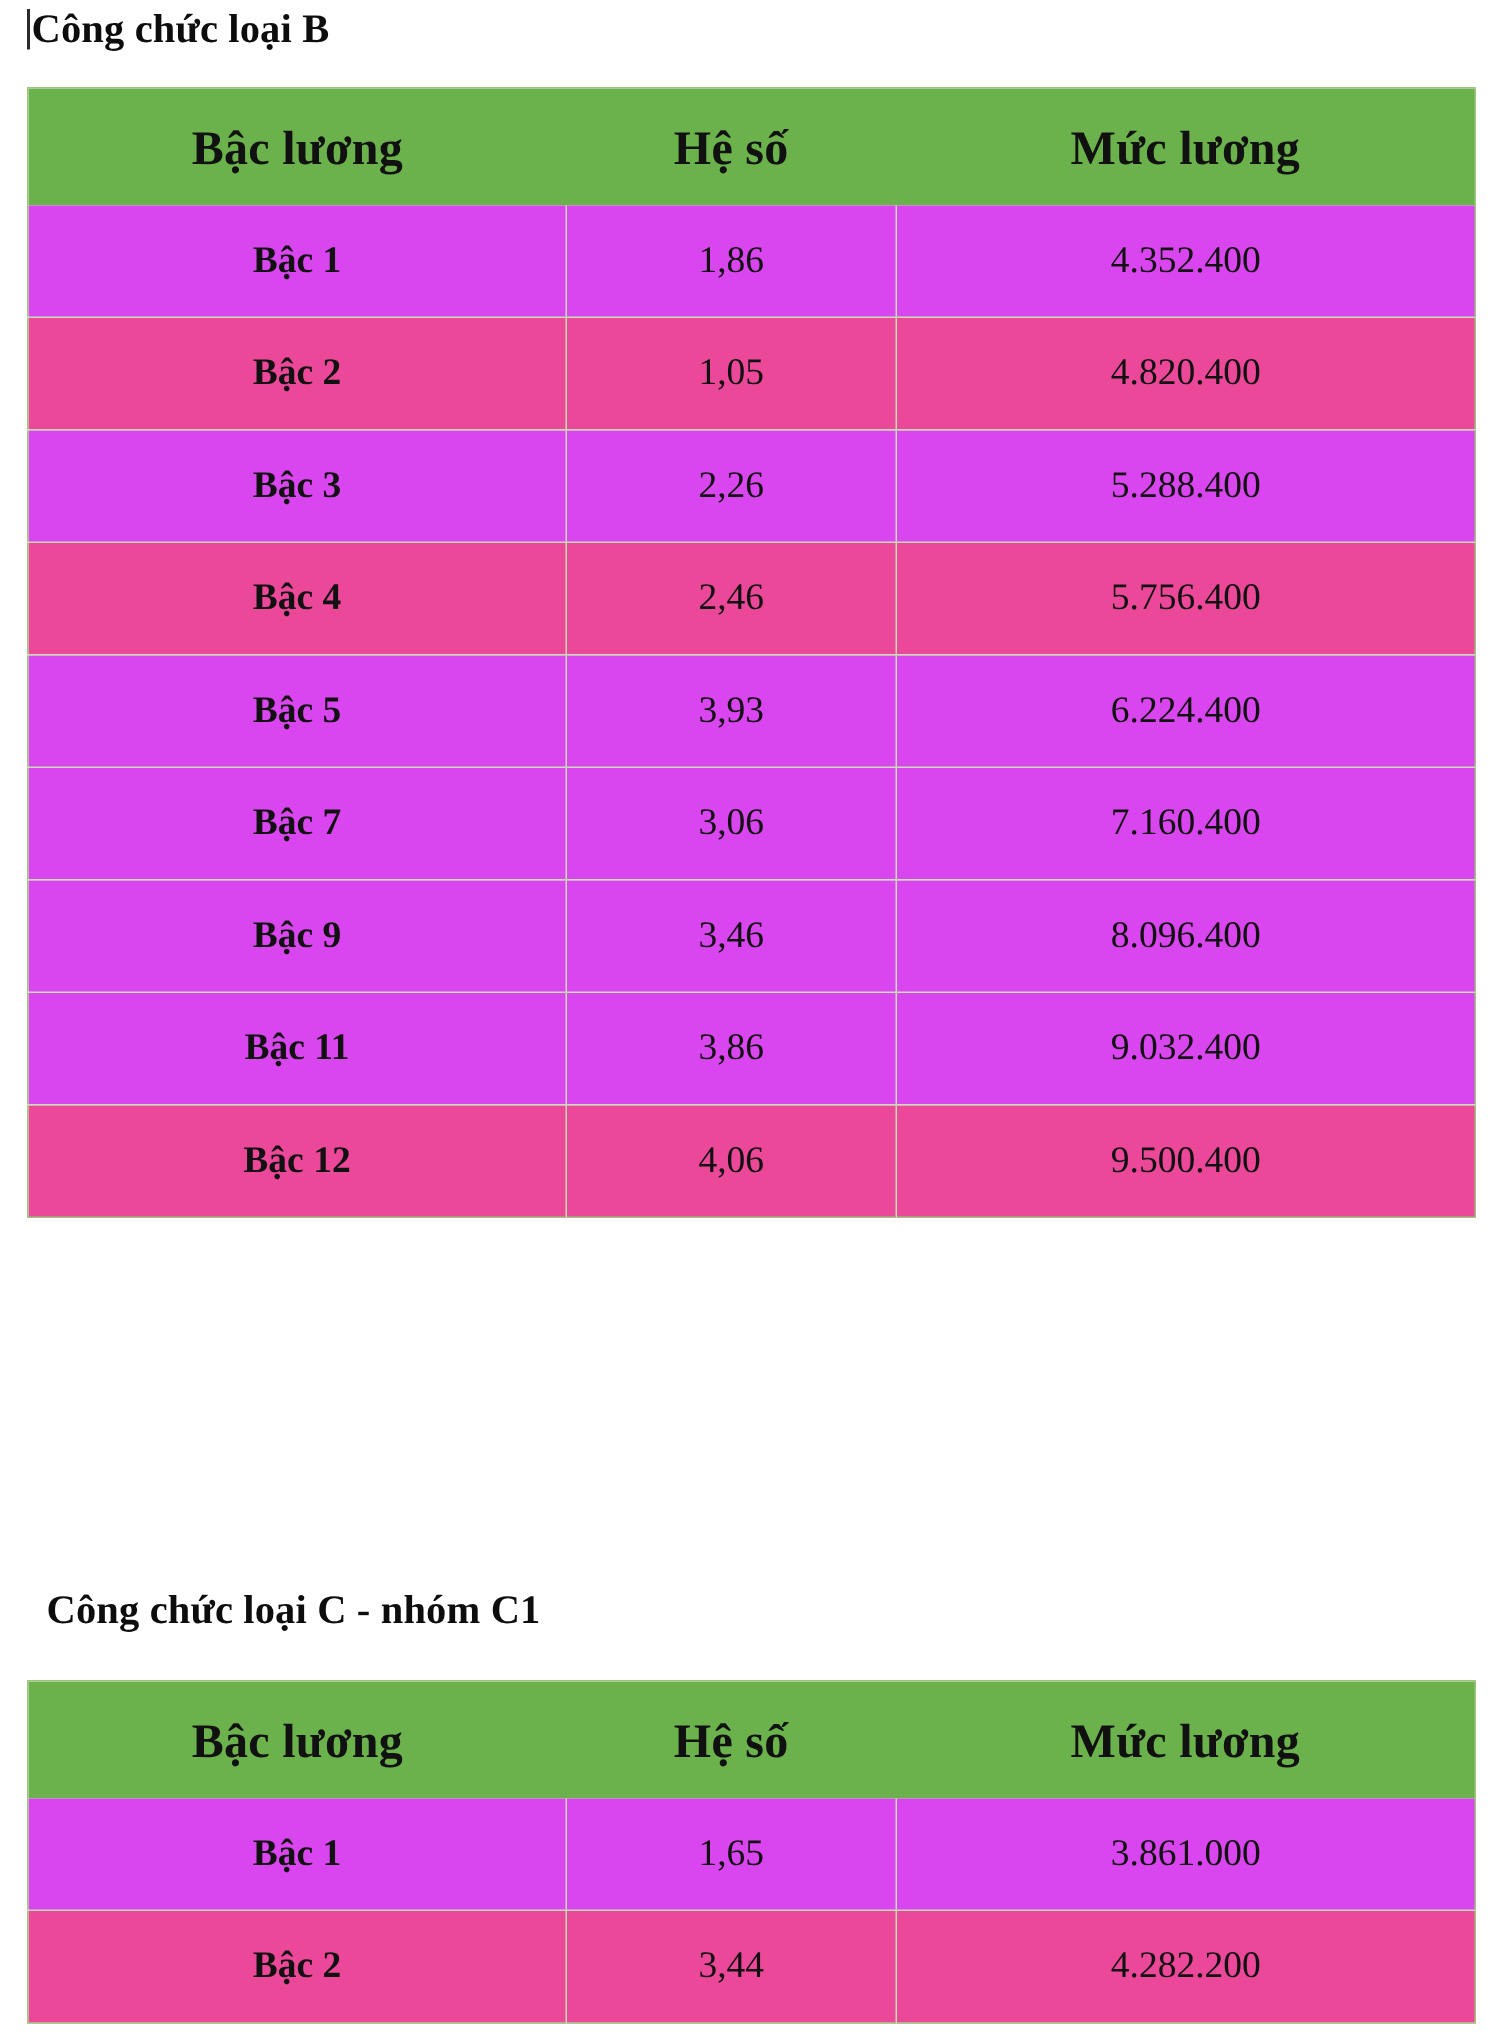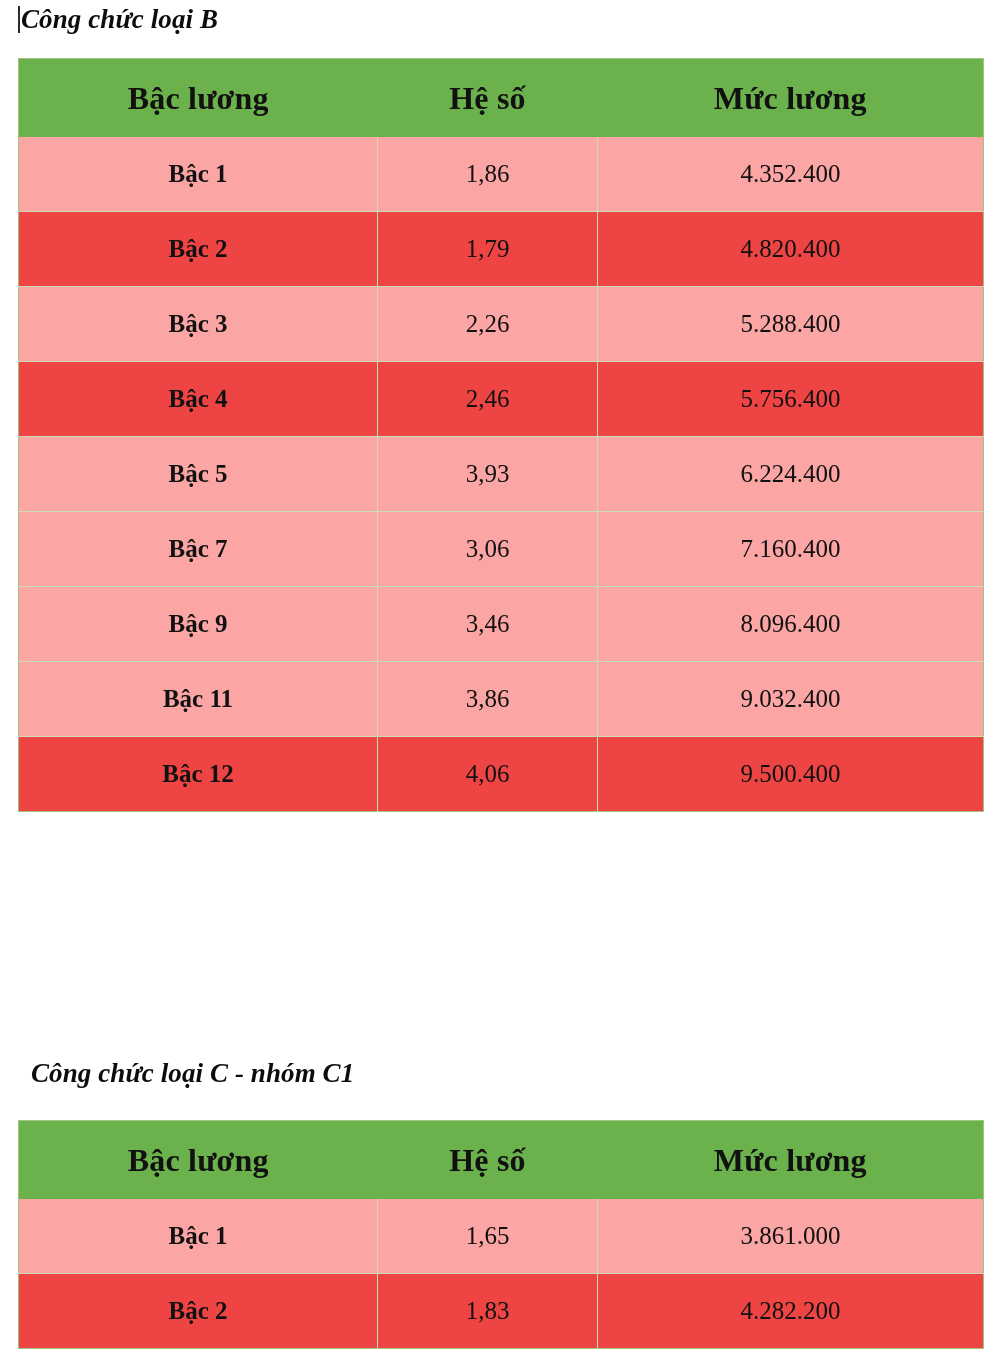--- a/index.html
+++ b/index.html
@@ -20,21 +20,20 @@
     position: relative;
     width: 1000px;
     height: 1361px;
     box-sizing: border-box;
   }
 
   
   .section-title {
     font-family: "Liberation Serif", "DejaVu Serif", serif;
     font-weight: bold;
-    font-style: italic;
     font-size: 27px;
     line-height: 1;
     color: #0d0d0d;
     letter-spacing: 0.1px;
     white-space: nowrap;
   }
   .title-caret {
     display: inline-block;
     width: 2px;
     height: 27px;
@@ -94,24 +93,24 @@
     border-bottom: 1px solid #c8ddb2;
     color: #111111;
   }
   .salary-table tbody td:last-child {
     border-right: none;
   }
   .salary-table tbody tr:last-child td {
     border-bottom: none;
   }
   .salary-table tbody tr.odd td {
-    background: #fca5a5;
+    background: #d946ef;
   }
   .salary-table tbody tr.even td {
-    background: #ef4444;
+    background: #ec4899;
   }
   .salary-table tbody td.cell-bac {
     font-weight: bold;
   }
   .salary-table tbody td.cell-heso,
   .salary-table tbody td.cell-muc {
     font-weight: normal;
   }
 </style>
 </head>
@@ -137,21 +136,21 @@
       </tr>
     </thead>
     <tbody>
       <tr class="odd">
         <td class="cell-bac">Bậc 1</td>
         <td class="cell-heso">1,86</td>
         <td class="cell-muc">4.352.400</td>
       </tr>
       <tr class="even">
         <td class="cell-bac">Bậc 2</td>
-        <td class="cell-heso">1,79</td>
+        <td class="cell-heso">1,05</td>
         <td class="cell-muc">4.820.400</td>
       </tr>
       <tr class="odd">
         <td class="cell-bac">Bậc 3</td>
         <td class="cell-heso">2,26</td>
         <td class="cell-muc">5.288.400</td>
       </tr>
       <tr class="even">
         <td class="cell-bac">Bậc 4</td>
         <td class="cell-heso">2,46</td>
@@ -203,19 +202,19 @@
       </tr>
     </thead>
     <tbody>
       <tr class="odd">
         <td class="cell-bac">Bậc 1</td>
         <td class="cell-heso">1,65</td>
         <td class="cell-muc">3.861.000</td>
       </tr>
       <tr class="even">
         <td class="cell-bac">Bậc 2</td>
-        <td class="cell-heso">1,83</td>
+        <td class="cell-heso">3,44</td>
         <td class="cell-muc">4.282.200</td>
       </tr>
     </tbody>
   </table>
 
 </div>
 
 </body></html>

